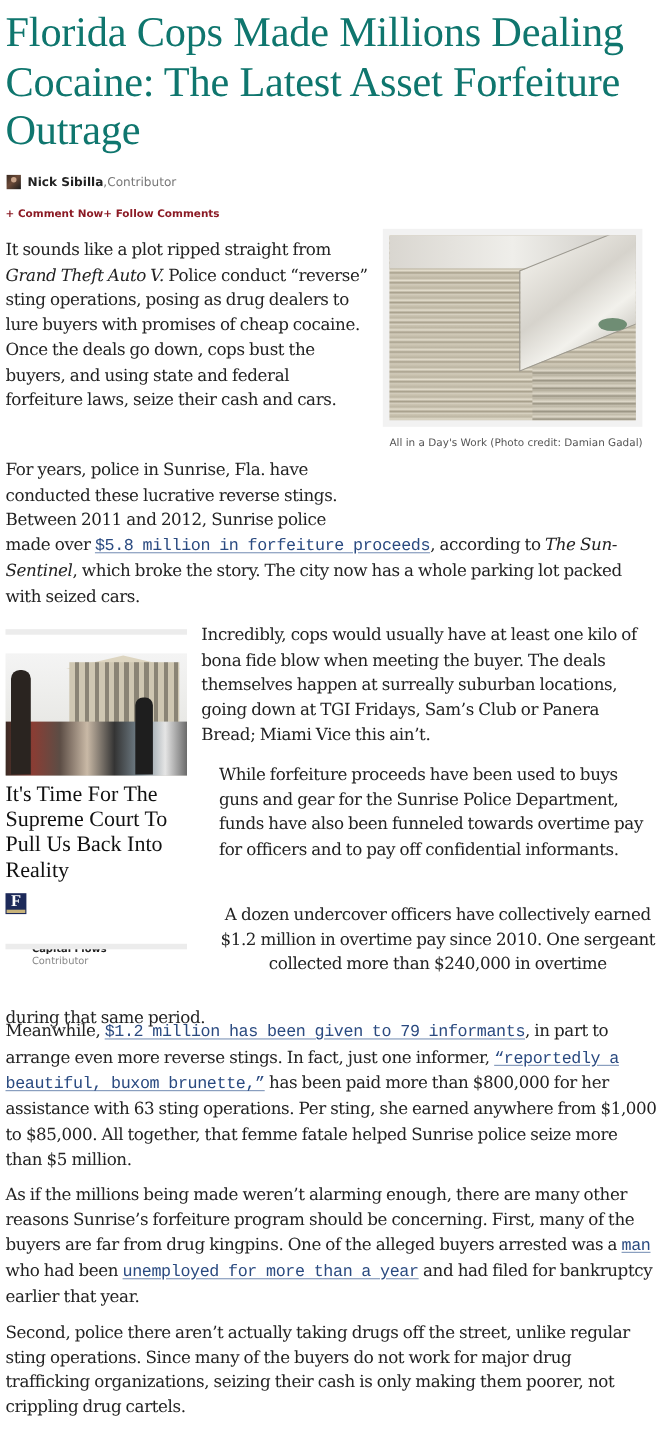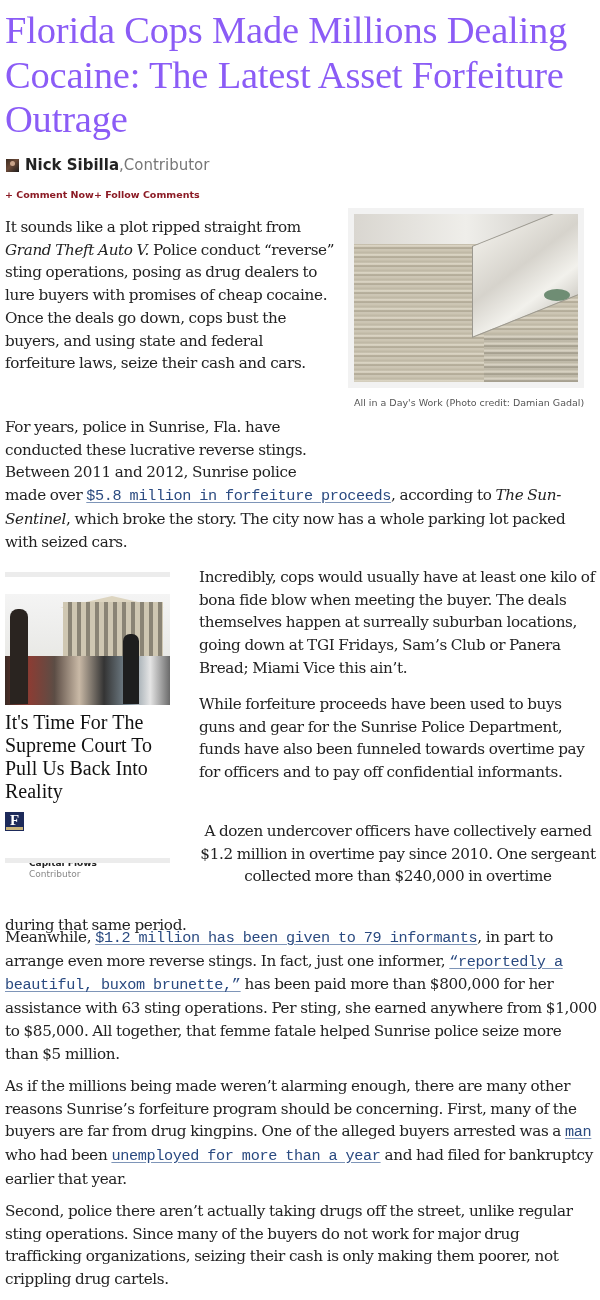--- a/index.html
+++ b/index.html
@@ -5,27 +5,27 @@
     html, body { margin: 0; padding: 0; background: #ffffff; }
     body {
       width: 600px; height: 1300px; overflow: hidden; position: relative;
       font-family: "DejaVu Serif", "Liberation Serif", serif;
       color: #222222;
     }
     .page { position: absolute; left: 0; top: 0; width: 600px; }
     .headline {
       position: absolute; left: 5px; top: 8px; width: 590px;
       font-family: "Liberation Serif", serif;
-      font-size: 38.5px; line-height: 44.5px; color: #8b5cf6; font-weight: normal; margin: 0;
+      font-size: 38.5px; line-height: 44.5px; color: #0f766e; font-weight: normal; margin: 0;
       letter-spacing: -0.2px;
     }
     .byline {
       position: absolute; left: 6px; top: 157px; height: 16px;
       display: flex; align-items: center;
-      font-family: "DejaVu Sans", sans-serif; font-size: 15px;
+      font-family: "DejaVu Sans", sans-serif; font-size: 11px;
     }
     .avatar {
       width: 13px; height: 13px; margin-right: 6px;
       background: linear-gradient(135deg,#3a2a20 0%,#6b4a38 45%,#1c1c1c 100%);
       position: relative;
     }
     .avatar::after { content:""; position:absolute; left:4px; top:2px; width:5px; height:5px; border-radius:50%; background:#c9a48a; }
     .byline .name { font-weight: bold; color: #222; }
     .byline .role { color: #777; }
     .actions {
@@ -128,21 +128,21 @@
   <div class="promo-title">It's Time For The Supreme Court To Pull Us Back Into Reality</div>
   <div class="promo-author">
     <div class="flogo">F</div>
     <div>
       <div class="aname">Capital Flows</div>
       <div class="arole">Contributor</div>
     </div>
   </div>
   <div class="rule" style="left:5px; top:858px; width:165px;"></div>
 
-  <p class="p body-text" style="left:199px; top:566px; width:398px;">Incredibly, cops would usually have at least one kilo of bona fide blow when meeting the buyer.  The deals themselves happen at surreally suburban locations, going down at TGI Fridays, Sam’s Club or Panera Bread; Miami Vice this ain’t.</p>
+  <p class="p body-text" style="left:183px; top:566px; width:398px;">Incredibly, cops would usually have at least one kilo of bona fide blow when meeting the buyer.  The deals themselves happen at surreally suburban locations, going down at TGI Fridays, Sam’s Club or Panera Bread; Miami Vice this ain’t.</p>
 
   <p class="p body-text" style="left:199px; top:693px; width:398px;">While forfeiture proceeds have been used to buys guns and gear for the Sunrise Police Department, funds have also been funneled towards overtime pay for officers and to pay off confidential informants.</p>
 
   <p class="p body-text" style="left:199px; top:820px; width:398px;text-align:center;">A dozen undercover officers have collectively earned $1.2 million in overtime pay since 2010.  One sergeant collected more than $240,000 in overtime</p>
   <p class="p body-text" style="left:5px; top:914px; width:592px;">during that same period.</p>
 
   <p class="p body-text" style="left:5px; top:926px; width:592px;"><span>Meanwhile, </span><a class="link">$1.2 million has been given to 79 informants</a><span>, in part to arrange even more reverse stings.  In fact, just one informer, </span><a class="link">“reportedly a beautiful, buxom brunette,”</a><span> has been paid more than $800,000 for her assistance with 63 sting operations.  Per sting, she earned anywhere from $1,000 to $85,000.  All together, that femme fatale helped Sunrise police seize more than $5 million.</span></p>
 
   <p class="p body-text" style="left:5px; top:1075px; width:592px;"><span>As if the millions being made weren’t alarming enough, there are many other reasons Sunrise’s forfeiture program should be concerning.  First, many of the buyers are far from drug kingpins.  One of the alleged buyers arrested was a </span><a class="link">man</a><span> who had been </span><a class="link">unemployed for more than a year</a><span> and had filed for bankruptcy earlier that year.</span></p>
 

